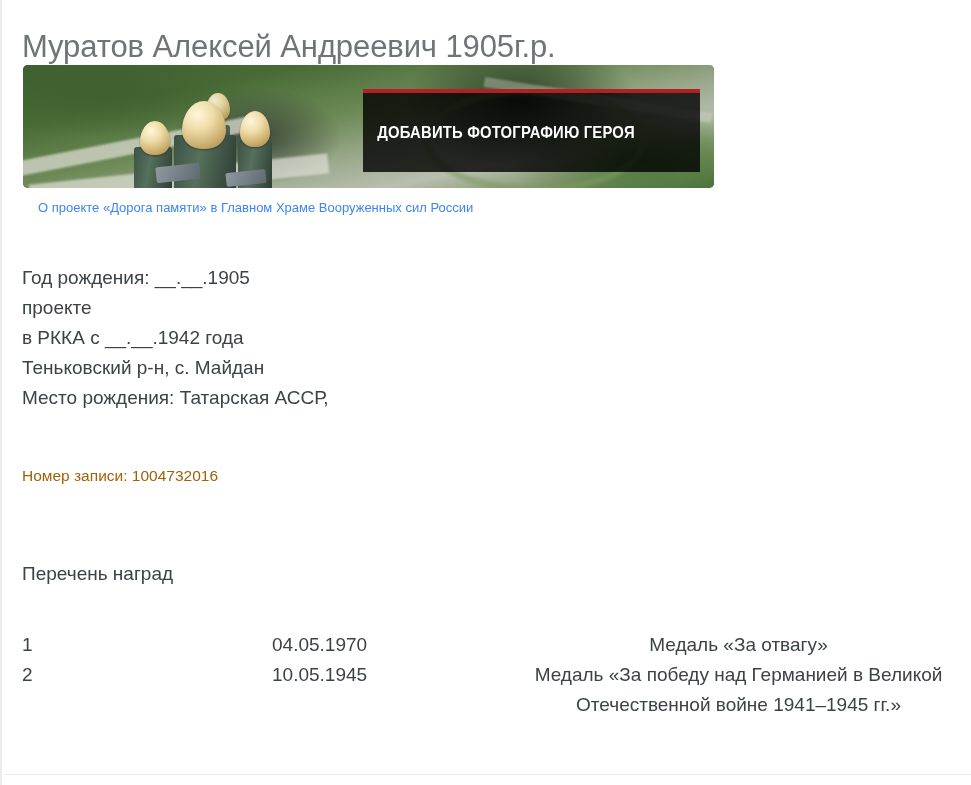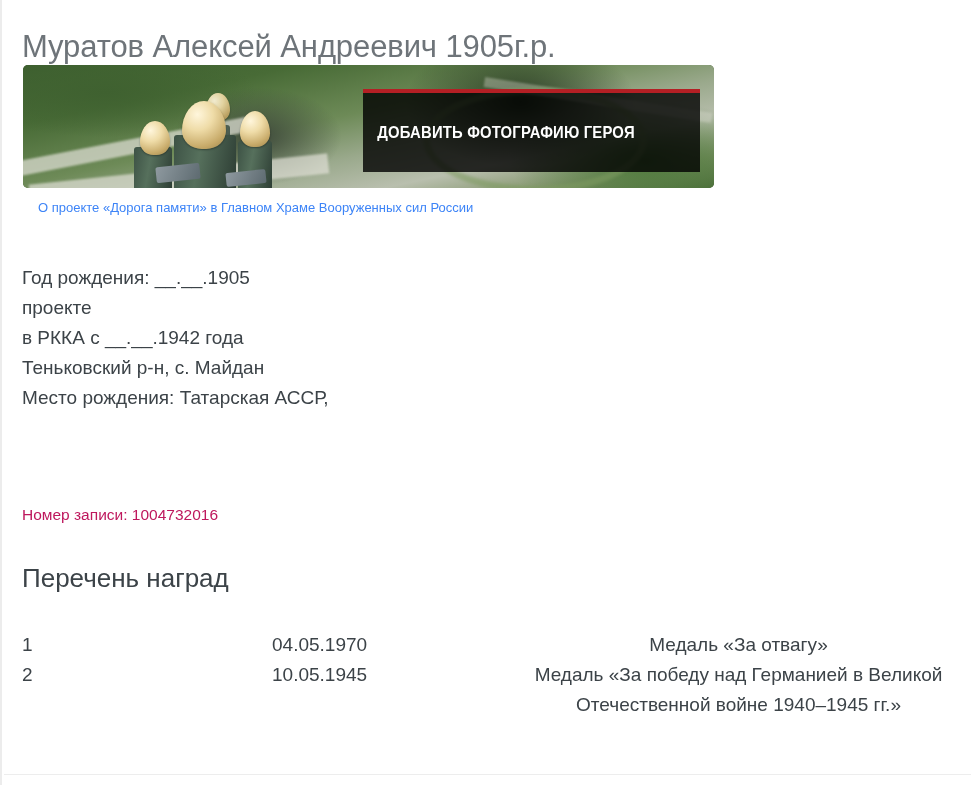--- a/index.html
+++ b/index.html
@@ -161,31 +161,30 @@
     color: #3c4348;
     white-space: nowrap;
   }
 
   
   .record-no {
     position: absolute;
     left: 20px;
     top: 467px;
     font-size: 15.5px;
-    color: #be185d;
-    white-space: nowrap;
-    margin-top: 39px;
+    color: #a16207;
+    white-space: nowrap;
   }
 
   
   .awards-heading {
     position: absolute;
     left: 20px;
     top: 563px;
-    font-size: 26px;
+    font-size: 19px;
     color: #3c4348;
     white-space: nowrap;
   }
   .awards-table {
     position: absolute;
     left: 20px;
     top: 630px;
     width: 935px;
     border-collapse: collapse;
   }
@@ -257,19 +256,19 @@
   <table class="awards-table">
     <tbody>
       <tr>
         <td class="col-index">1</td>
         <td class="col-date">04.05.1970</td>
         <td class="col-award">Медаль «За отвагу»</td>
       </tr>
       <tr>
         <td class="col-index">2</td>
         <td class="col-date">10.05.1945</td>
-        <td class="col-award">Медаль «За победу над Германией в Великой Отечественной войне 1940–1945 гг.»</td>
+        <td class="col-award">Медаль «За победу над Германией в Великой Отечественной войне 1941–1945 гг.»</td>
       </tr>
     </tbody>
   </table>
 
   <div class="bottom-rule"></div>
 </div>
 
 </body></html>

